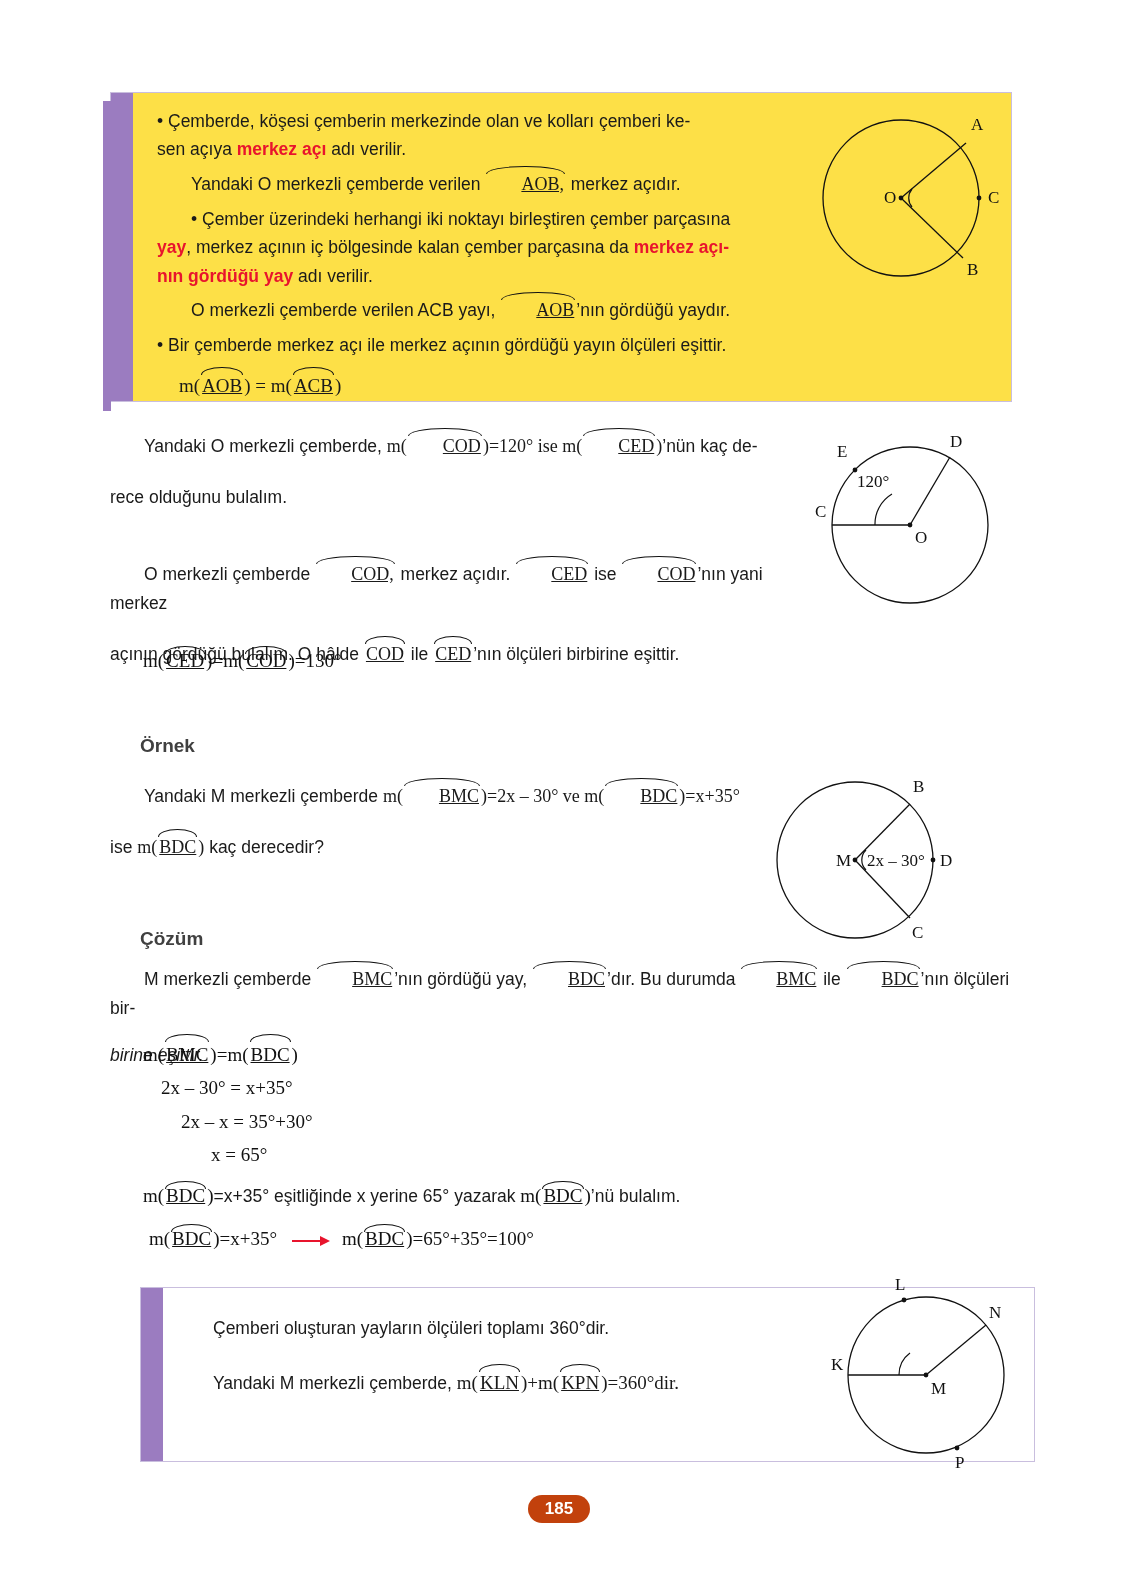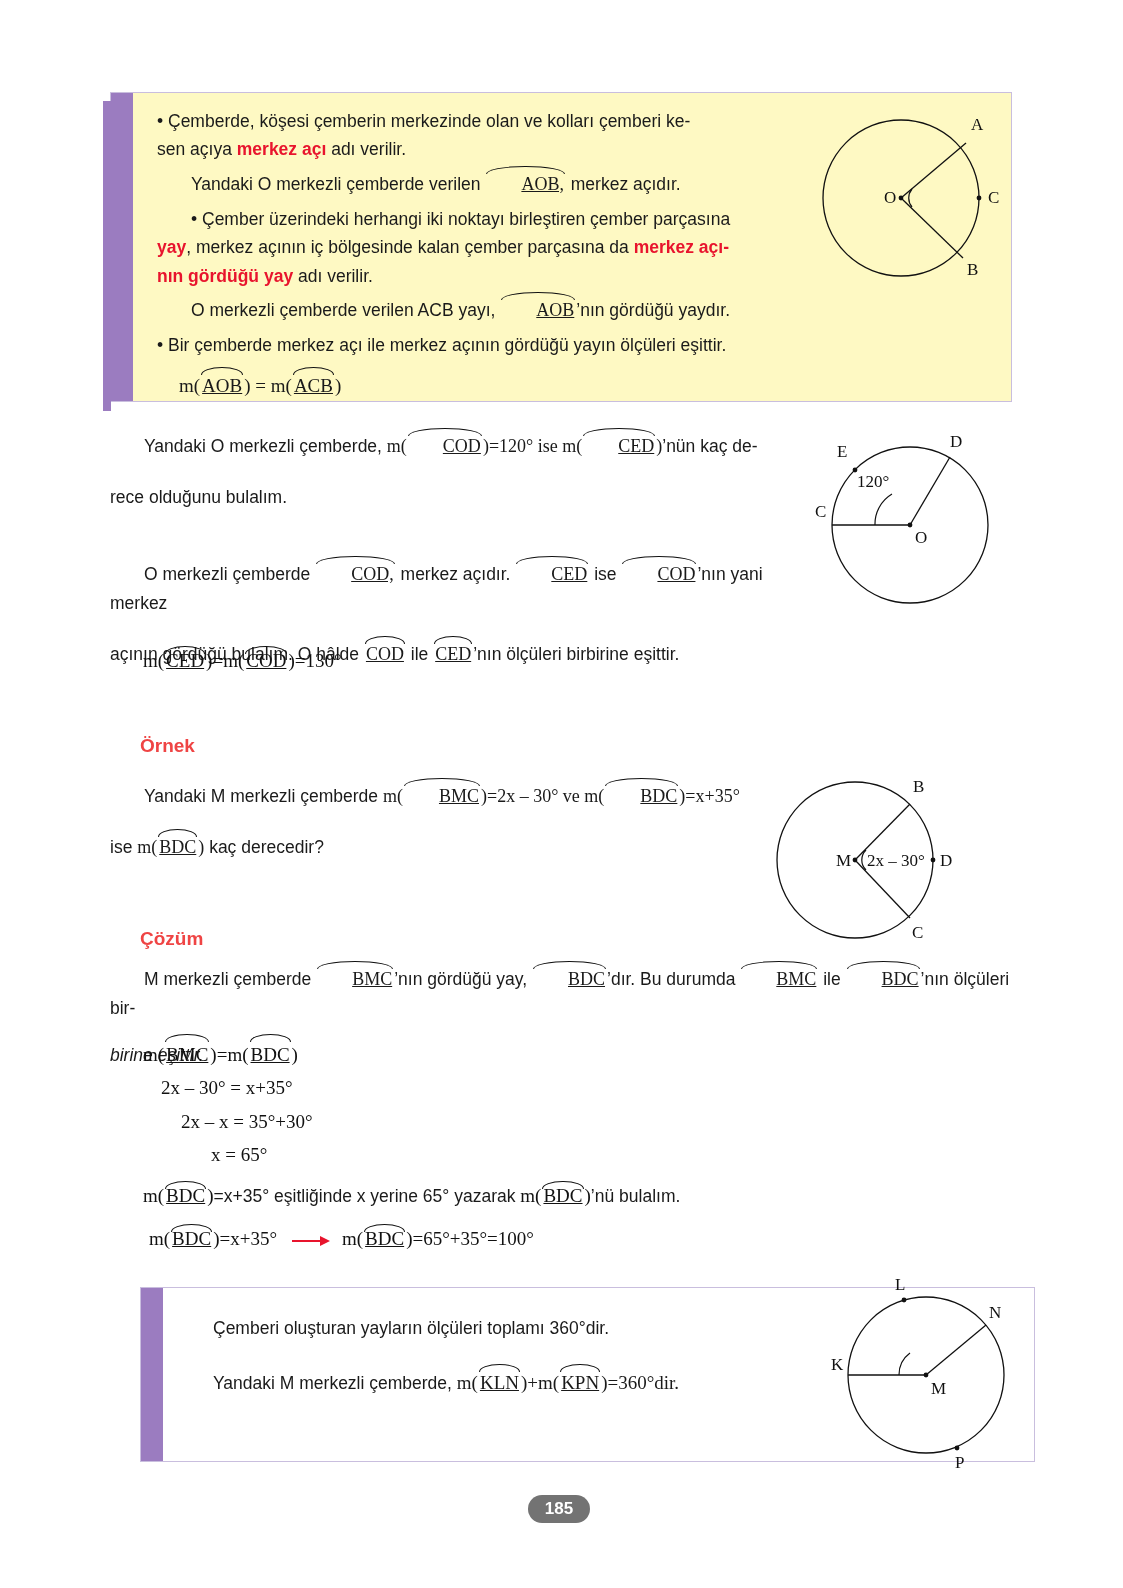--- a/index.html
+++ b/index.html
@@ -16,21 +16,21 @@
   
   .txt{font-size:17.5px;line-height:1.62;color:#1a1a1a;}
   .ind{text-indent:34px;}
   .red{color:#e8142d;font-weight:bold;}
 
   
   .infobox{
     position:absolute;
     left:110px;top:92px;width:902px;height:310px;
     border:1px solid #c9bede;
-    background:#fef9c3;
+    background:#fde047;
     box-sizing:border-box;
   }
   .infobox .bar{
     position:absolute;left:0;top:0;width:22px;height:100%;
     background:#9b7cc0;
   }
   .infobox .bar2{
     position:absolute;left:-8px;top:8px;width:8px;height:310px;
     background:#9b7cc0;
   }
@@ -62,27 +62,27 @@
   .ovl{ 
     display:inline-block;position:relative;padding:0 2px;text-decoration:underline;
   }
   .ovl::before{
     content:"";position:absolute;left:1px;right:1px;top:-4px;height:7px;
     border-top:1.2px solid #111;border-left:1.2px solid #111;border-right:1.2px solid #111;
     border-radius:50% 50% 0 0/100% 100% 0 0;
   }
 
   
-  .hdr{color:#ef4444;font-weight:bold;font-size:19px;}
+  .hdr{color:#404040;font-weight:bold;font-size:19px;}
 
   
   .pagenum{
     position:absolute;left:528px;top:1495px;
     width:62px;height:28px;border-radius:14px;
-    background:#737373;color:#fff;font-weight:bold;font-size:17px;
+    background:#c2410c;color:#fff;font-weight:bold;font-size:17px;
     display:flex;align-items:center;justify-content:center;
   }
 
   svg{overflow:visible;}
   .lbl{font-family:"Liberation Serif", serif;font-size:17px;fill:#111;}
 </style>
 </head>
 <body>
 
 <div class="page">

